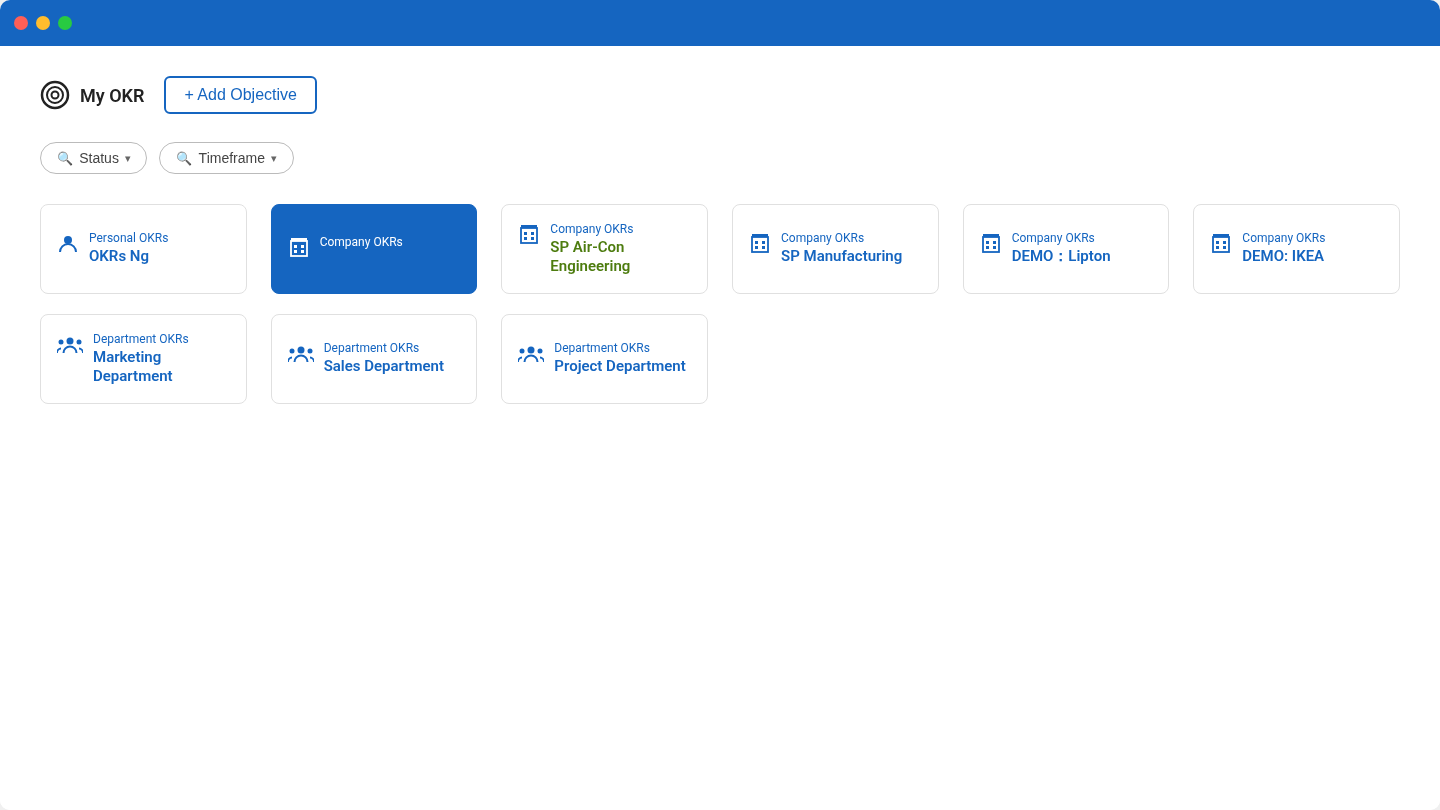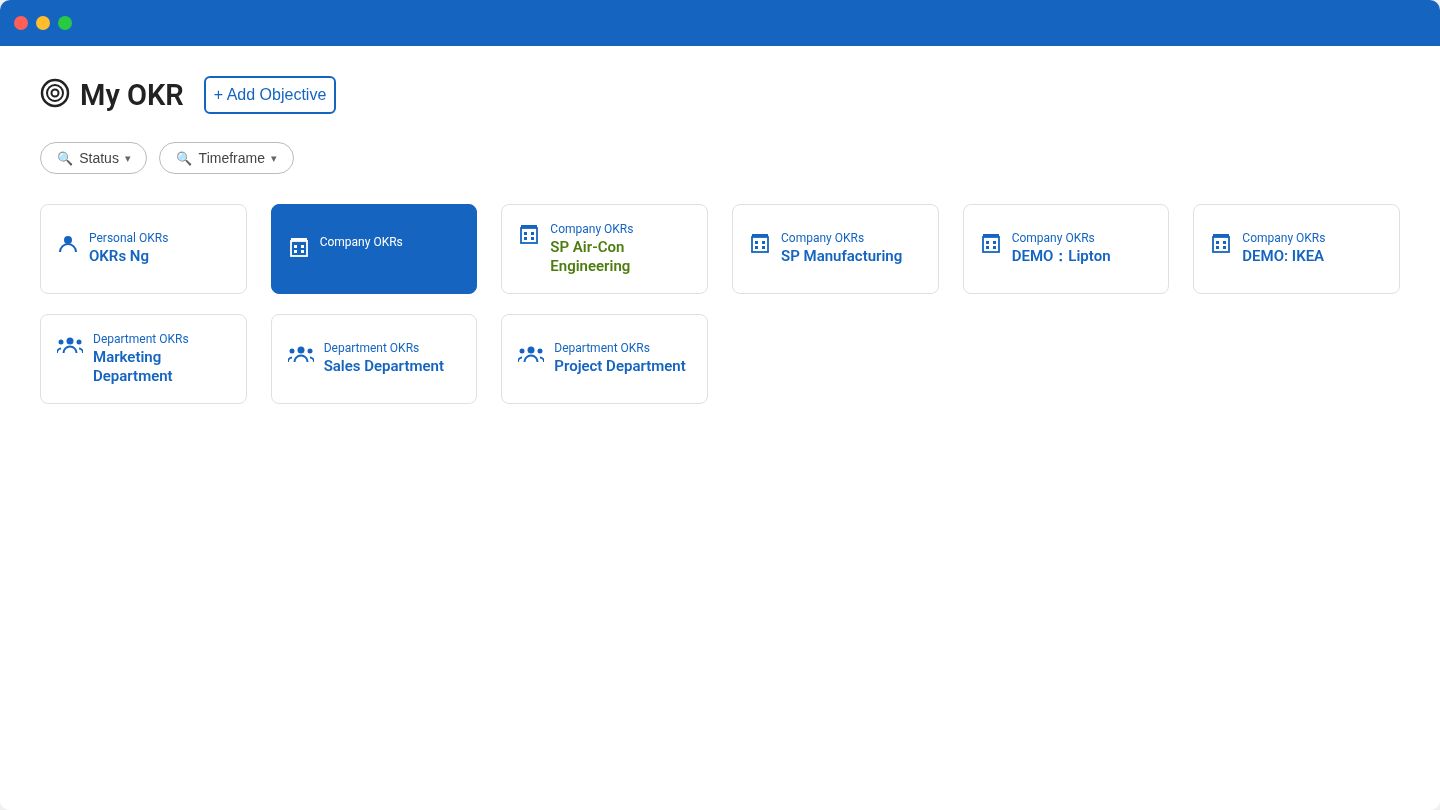--- a/index.html
+++ b/index.html
@@ -50,32 +50,32 @@
 
     .header-row {
       display: flex;
       align-items: center;
       gap: 20px;
       margin-bottom: 28px;
     }
 
     .page-title {
       display: flex;
-      align-items: flex-start;
+      align-items: center;
       gap: 10px;
-      font-size: 29px;
+      font-size: 18px;
       font-weight: 600;
       color: #222;
     }
 
     .add-objective-btn {
       border: 2px solid #1565C0;
       background: white;
       color: #1565C0;
-      padding: 8px 8px;
+      padding: 8px 18px;
       border-radius: 6px;
       font-size: 16px;
       font-weight: 500;
       cursor: pointer;
       display: flex;
       align-items: center;
       gap: 6px;
     }
 
     .filters-row {

